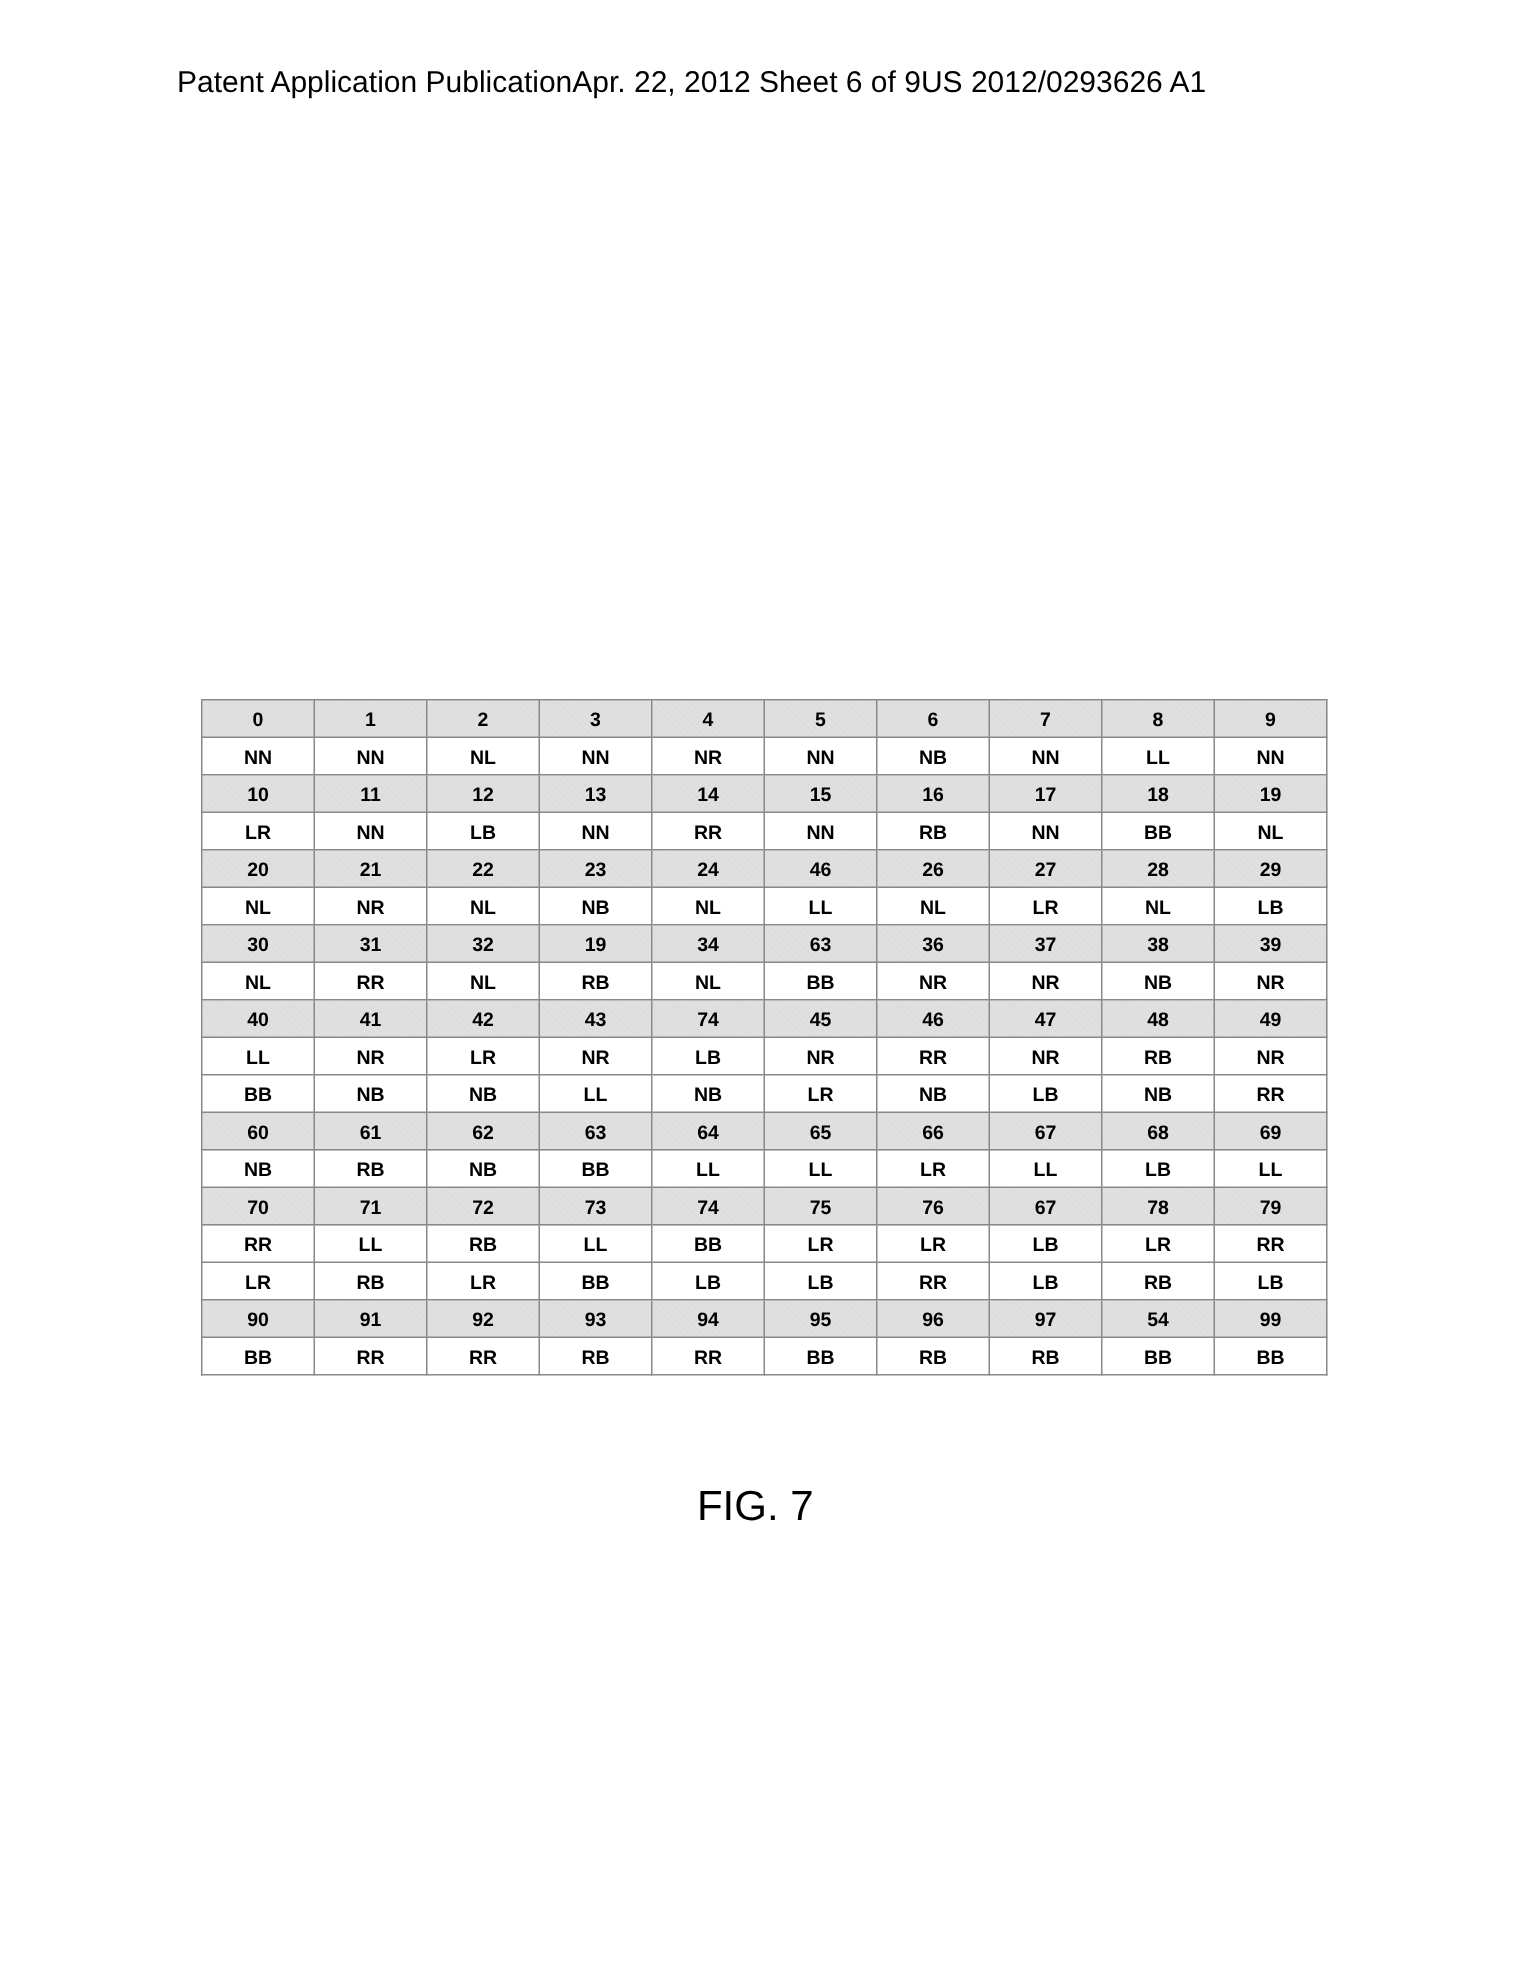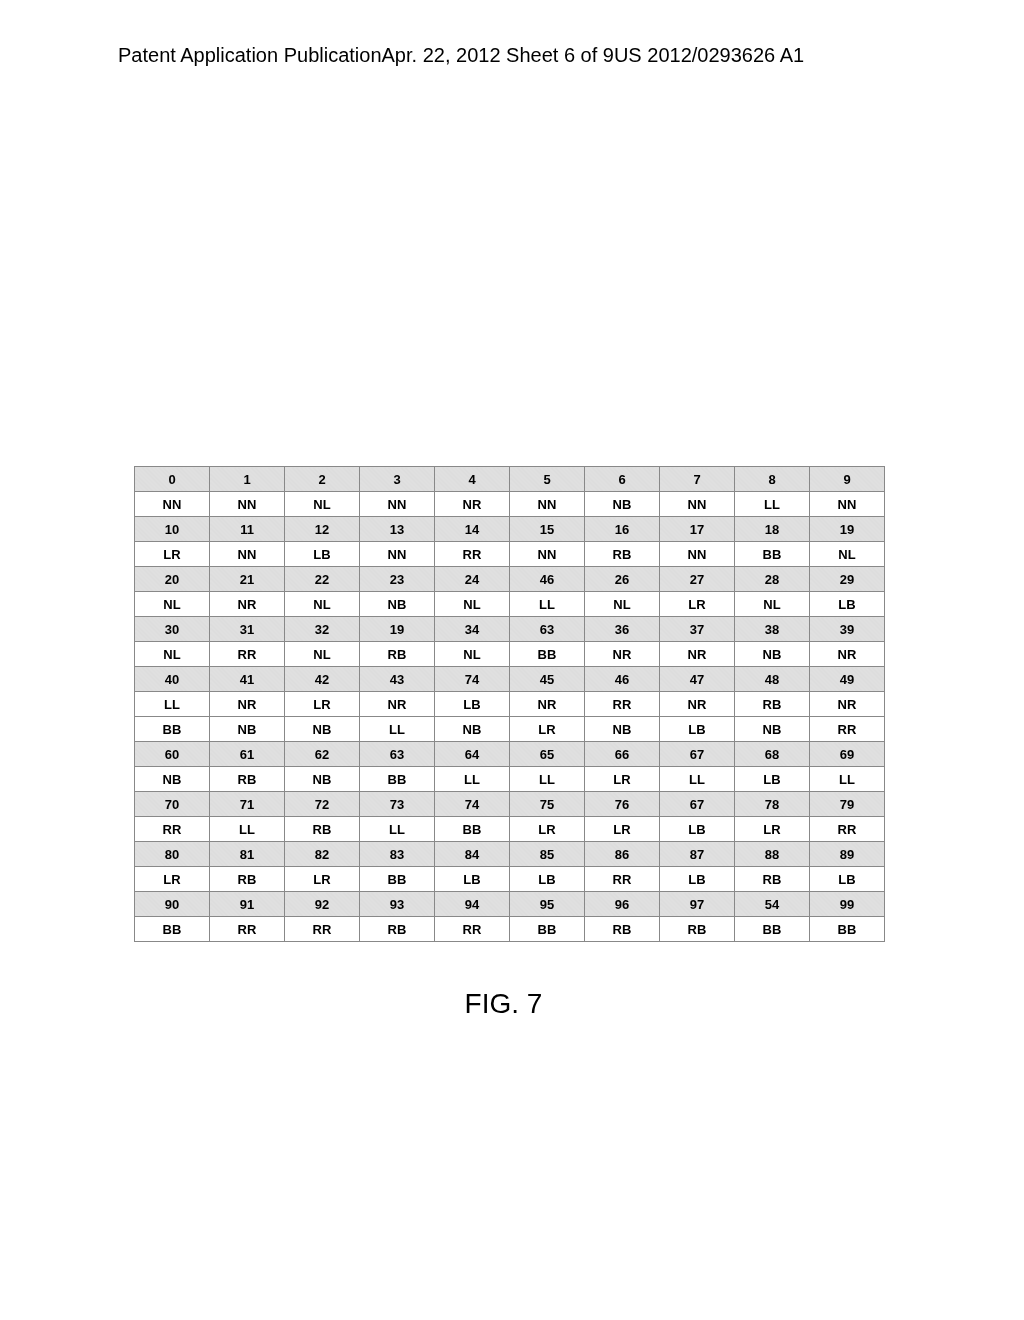--- a/index.html
+++ b/index.html
@@ -250,32 +250,20 @@
           <td>LL</td>
           <td>RB</td>
           <td>LL</td>
           <td>BB</td>
           <td>LR</td>
           <td>LR</td>
           <td>LB</td>
           <td>LR</td>
           <td>RR</td>
         </tr>
-        <tr class="index-row">
-          <td>80</td>
-          <td>81</td>
-          <td>82</td>
-          <td>83</td>
-          <td>84</td>
-          <td>85</td>
-          <td>86</td>
-          <td>87</td>
-          <td>88</td>
-          <td>89</td>
-        </tr>
         <tr>
           <td>LR</td>
           <td>RB</td>
           <td>LR</td>
           <td>BB</td>
           <td>LB</td>
           <td>LB</td>
           <td>RR</td>
           <td>LB</td>
           <td>RB</td>

